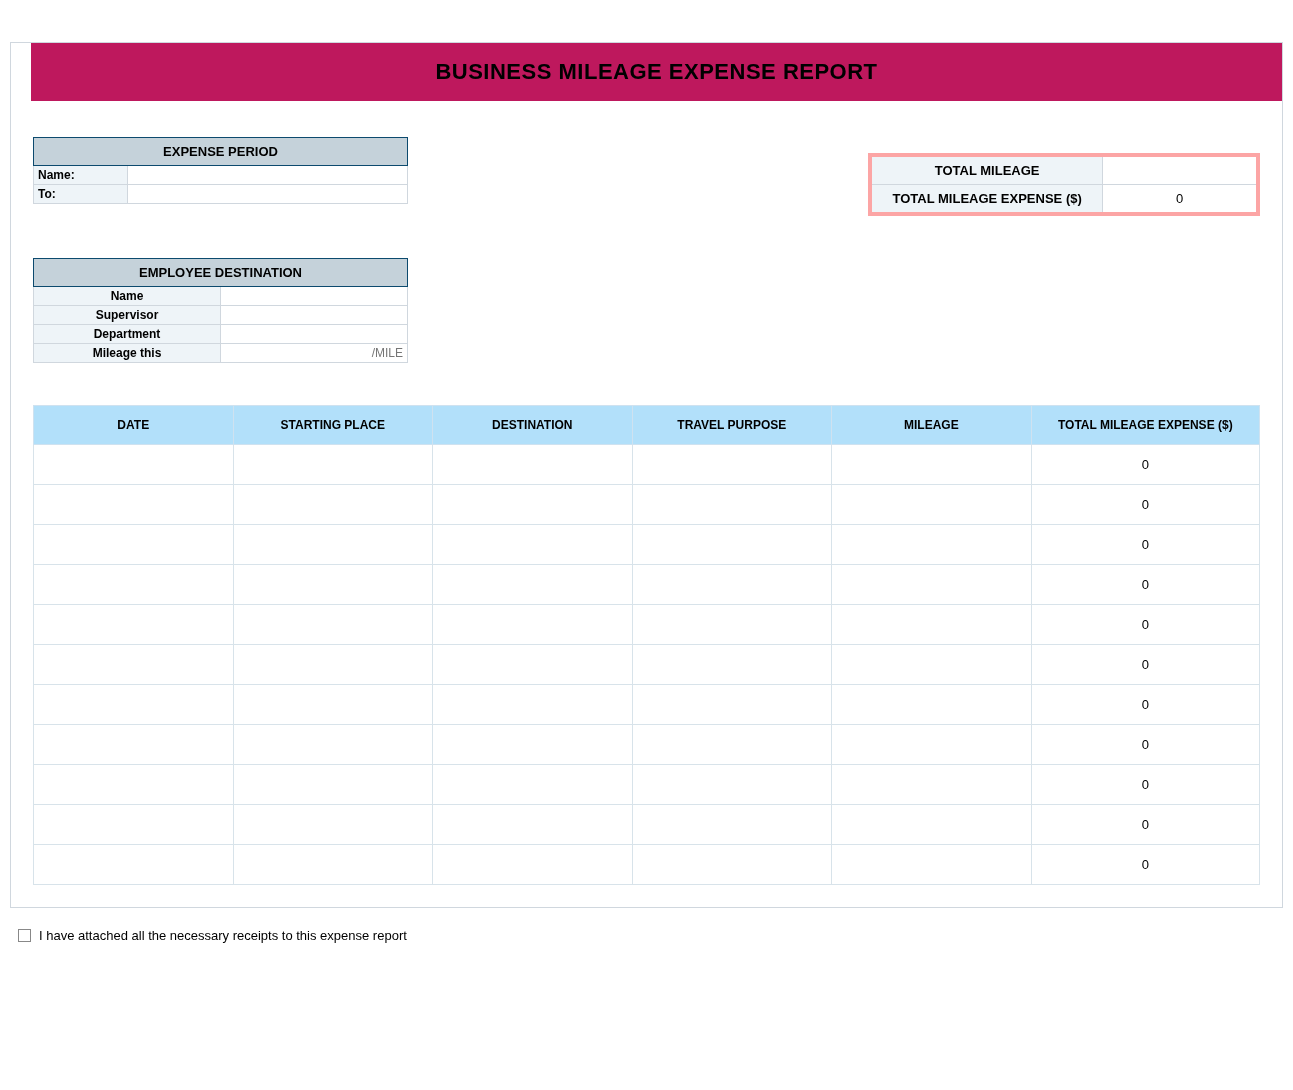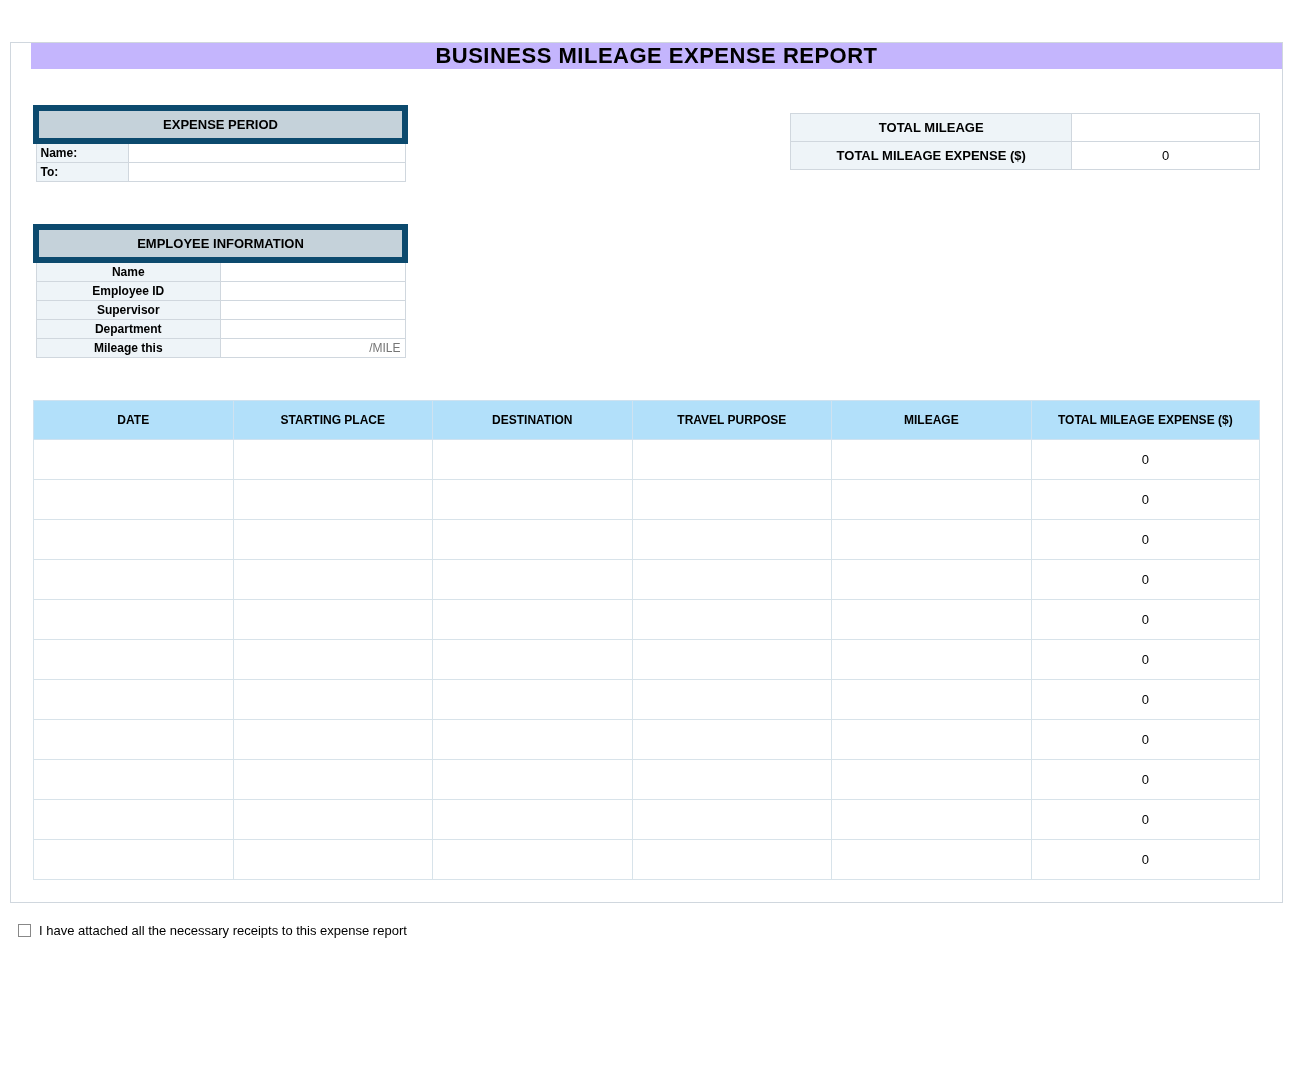--- a/index.html
+++ b/index.html
@@ -10,23 +10,23 @@
     body {
       font-family: Arial, Helvetica, sans-serif;
       background: #fff;
       padding: 10px;
     }
     .container {
       border: 1px solid #d0d7de;
       margin-top: 32px;
     }
     .title-bar {
-      background: #c4b5fd;
-      text-align: center;
-      padding: 0 0;
+      background: #be185d;
+      text-align: center;
+      padding: 16px 0;
       font-weight: bold;
       font-size: 22px;
       letter-spacing: 0.5px;
       margin-left: 20px;
     }
     .content {
       padding: 36px 22px 22px 22px;
     }
     .top-row {
       display: flex;
@@ -37,21 +37,21 @@
       border: 1px solid #ccd4da;
       border-collapse: collapse;
       width: 375px;
     }
     .section-header {
       background: #c5d2da;
       text-align: center;
       font-weight: bold;
       font-size: 13px;
       padding: 6px 12px;
-      border: 6px solid #0c4a6e;
+      border: 1px solid #0c4a6e;
       margin-top: 28px;
     }
     .label-cell {
       background: #eef4f8;
       border: 1px solid #d0d7de;
       font-weight: bold;
       font-size: 12px;
       padding: 2px 4px;
       width: 25%;
     }
@@ -70,24 +70,24 @@
       font-size: 12px;
     }
     .value-cell input {
       width: 100%;
       border: none;
       outline: none;
       font-size: 12px;
       background: transparent;
     }
     .totals-table {
-      border: 1px solid #fca5a5;
+      border: 4px solid #fca5a5;
       border-collapse: collapse;
-      width: 470px;
-      margin-top: 8px;
+      width: 392px;
+      margin-top: 16px;
     }
     .totals-label {
       background: #eef4f8;
       border: 1px solid #d0d7de;
       font-weight: bold;
       font-size: 13px;
       text-align: center;
       padding: 6px 4px;
       width: 60%;
     }
@@ -194,28 +194,24 @@
           <td class="totals-value">0</td>
         </tr>
       </tbody>
         </table>
     </div>
 
     <div class="employee-section">
       <table class="section-table">
         <tbody>
             <tr>
-          <td class="section-header" colspan="2">EMPLOYEE INFORMATION</td>
+          <td class="section-header" colspan="2">EMPLOYEE DESTINATION</td>
         </tr>
         <tr>
           <td class="label-cell-center">Name</td>
-          <td class="value-cell"><input type="text" value="" style=""></td>
-        </tr>
-        <tr>
-          <td class="label-cell-center">Employee ID</td>
           <td class="value-cell"><input type="text" value="" style=""></td>
         </tr>
         <tr>
           <td class="label-cell-center">Supervisor</td>
           <td class="value-cell"><input type="text" value="" style=""></td>
         </tr>
         <tr>
           <td class="label-cell-center">Department</td>
           <td class="value-cell"><input type="text" value="" style=""></td>
         </tr>

